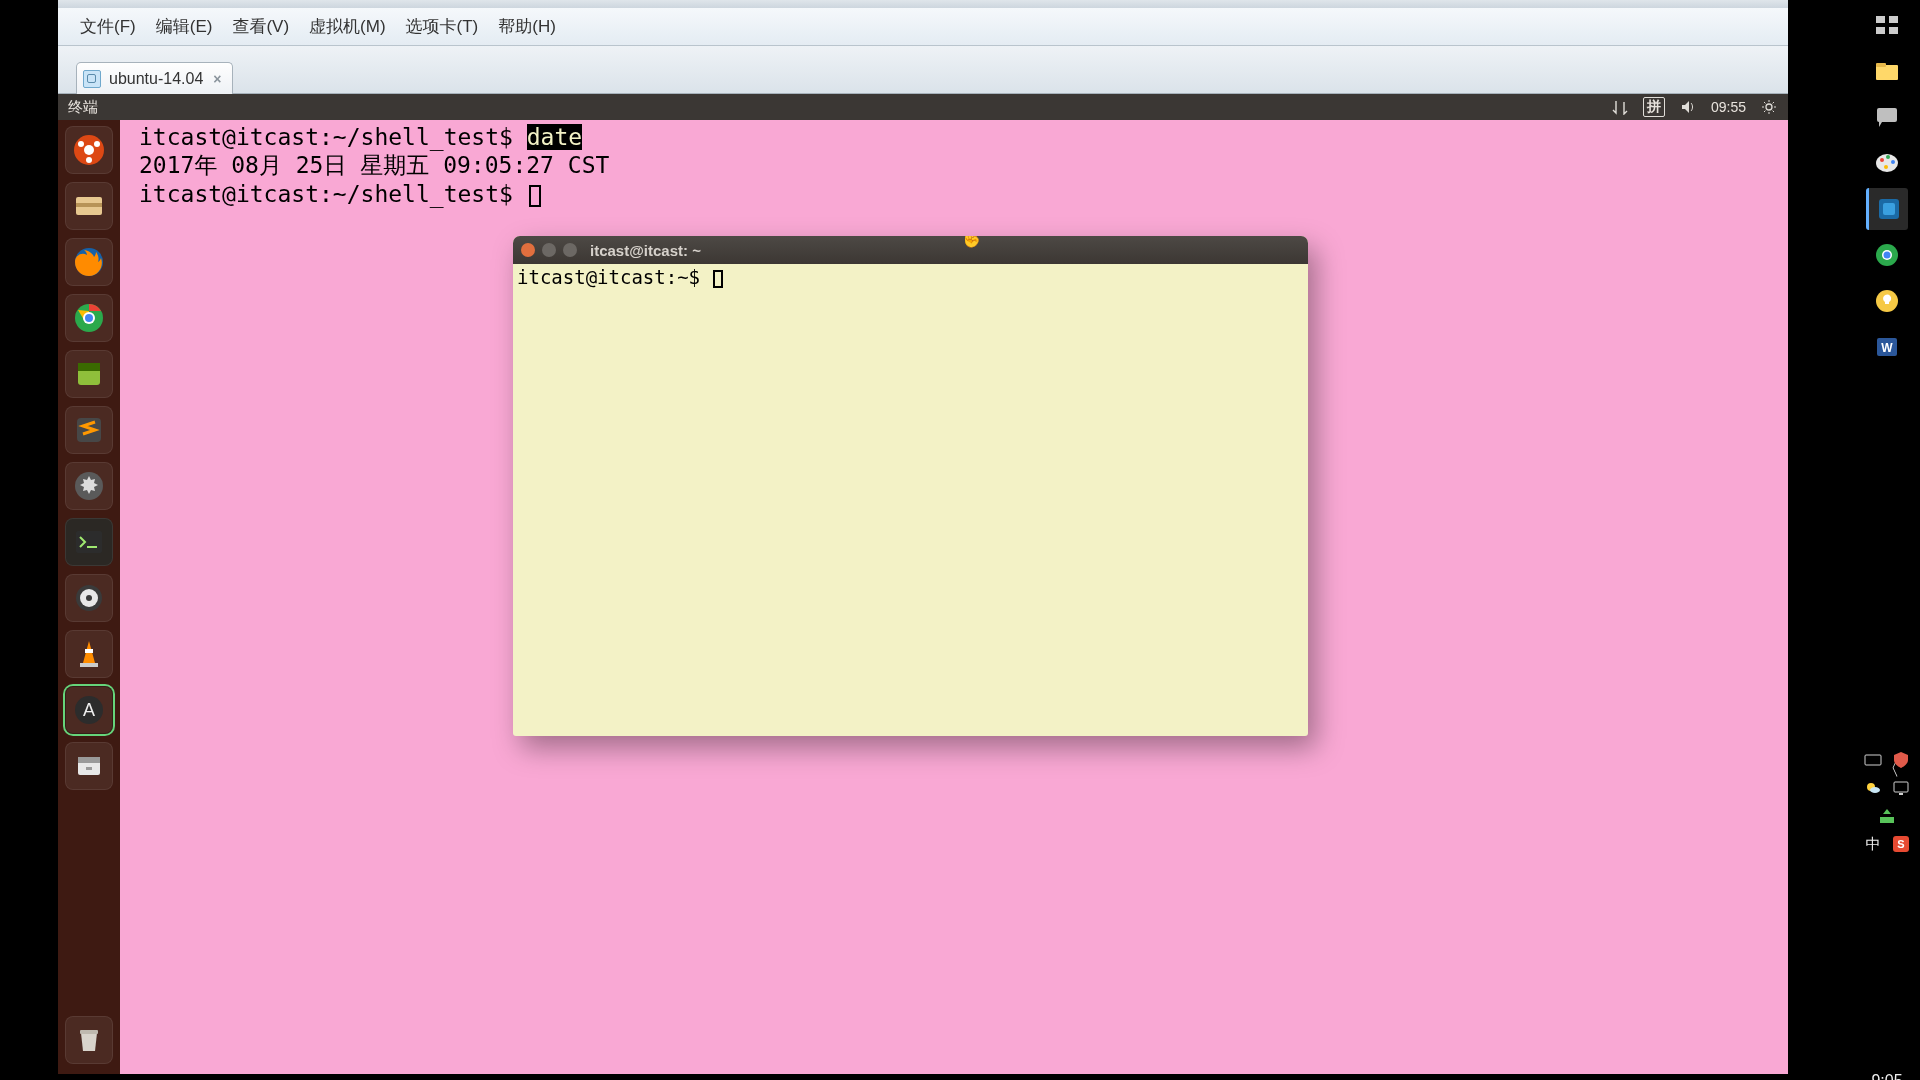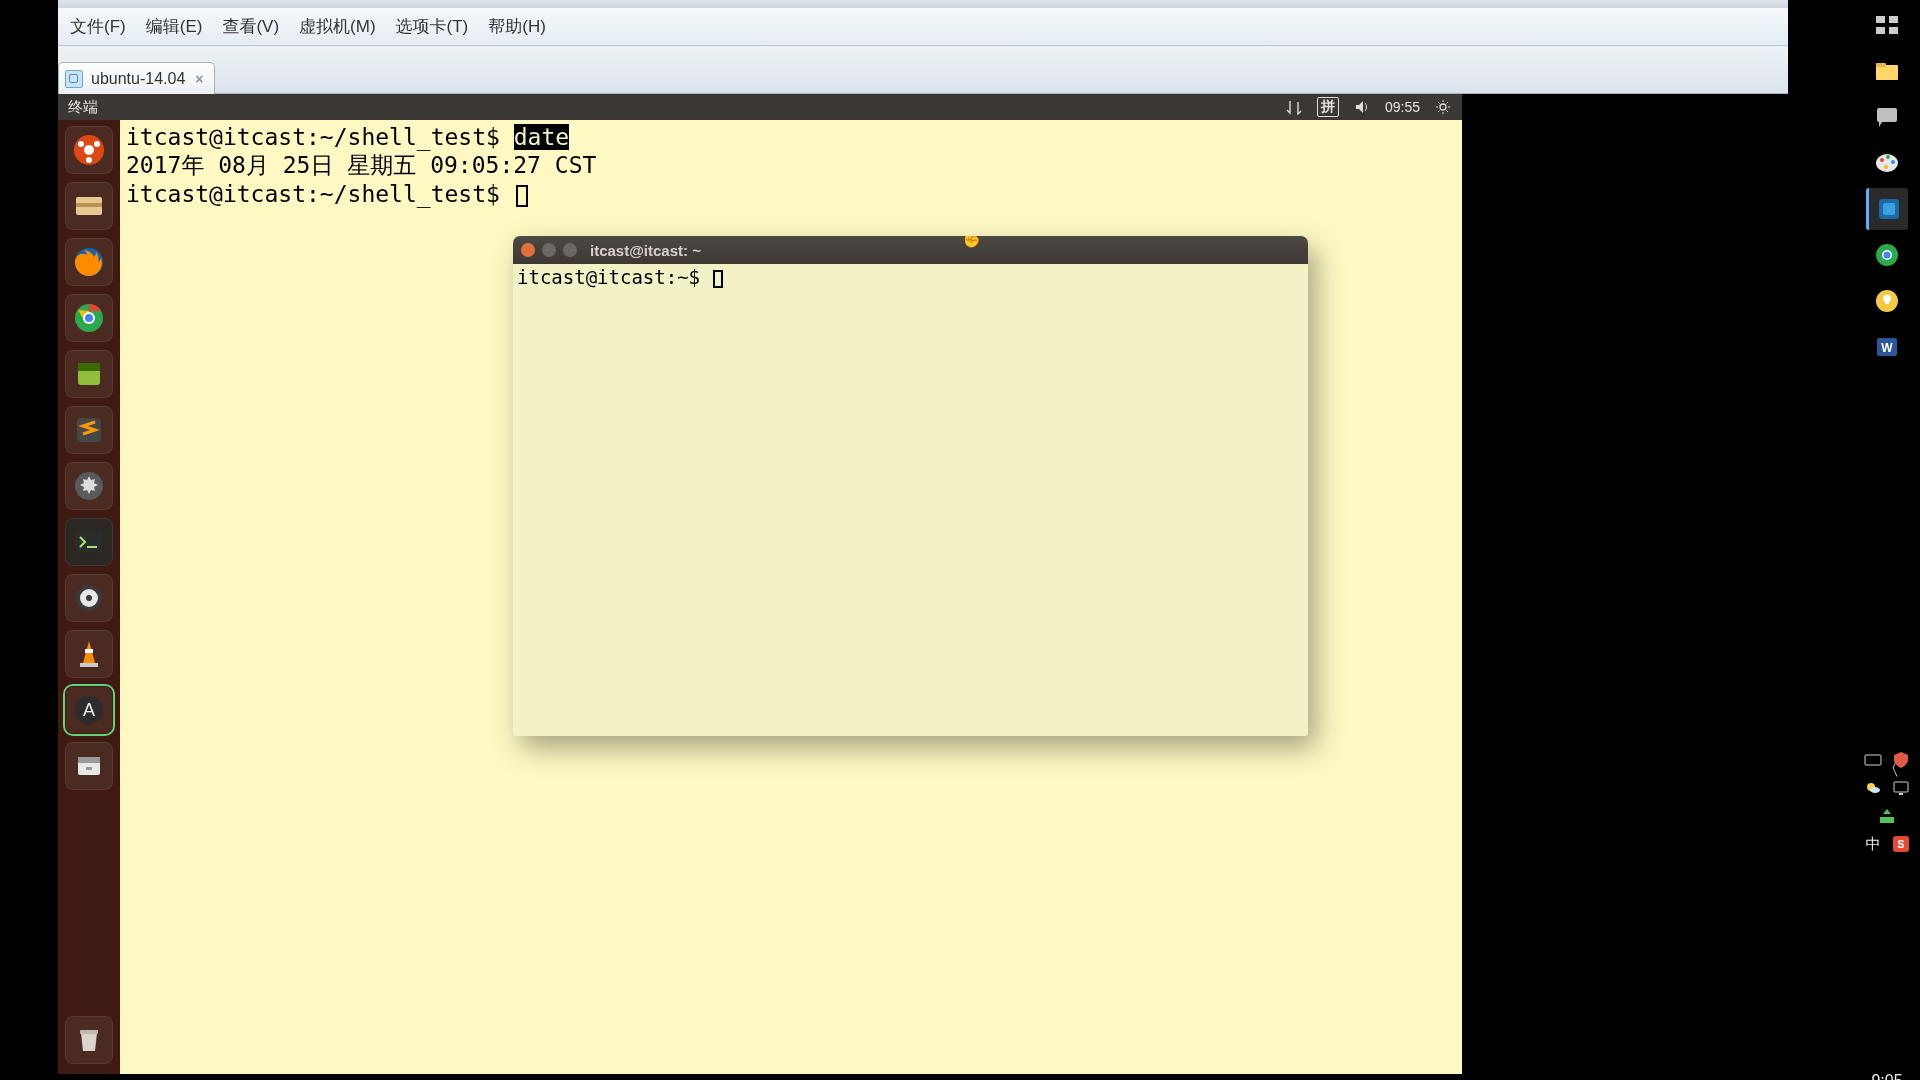--- a/index.html
+++ b/index.html
@@ -4,51 +4,51 @@
 <style>
   html,body{margin:0;padding:0;width:1920px;height:1080px;background:#000;font-family:Arial,Helvetica,sans-serif;overflow:hidden;}
   *{box-sizing:border-box;}
 
   
   #vm-area{position:absolute;left:0;top:0;width:1790px;height:1080px;background:#000;}
   
   #vm-top-sliver{position:absolute;left:58px;top:0;width:1730px;height:8px;background:linear-gradient(#dfe5ea,#cdd6de);}
 
   
-  #vm-menubar{position:absolute;left:58px;top:8px;width:1730px;height:38px;background:linear-gradient(#f5f8fb,#e4ecf3);border-bottom:1px solid #b9c4cd;display:flex;align-items:center;padding-left:12px;font-size:17px;color:#333;}
+  #vm-menubar{position:absolute;left:58px;top:8px;width:1730px;height:38px;background:linear-gradient(#f5f8fb,#e4ecf3);border-bottom:1px solid #b9c4cd;display:flex;align-items:center;padding-left:22px;font-size:17px;color:#333;}
   .vm-menu-item{margin-right:20px;cursor:default;}
 
   
-  #vm-tabstrip{position:absolute;left:58px;top:46px;width:1730px;height:48px;background:linear-gradient(#eef2f6,#dbe3ea);border-bottom:1px solid #a7b2bb;display:flex;align-items:flex-end;padding-left:0;}
+  #vm-tabstrip{position:absolute;left:58px;top:46px;width:1730px;height:48px;background:linear-gradient(#eef2f6,#dbe3ea);border-bottom:1px solid #a7b2bb;display:flex;align-items:flex-end;padding-left:18px;}
   .vm-tab{display:flex;align-items:center;height:32px;background:linear-gradient(#fefefe,#eef1f5);border:1px solid #a7b2bb;border-bottom:none;border-radius:5px 5px 0 0;padding:0 10px 0 6px;font-size:16px;color:#333;margin-bottom:-1px;}
   .vm-tab .tab-doc-icon{width:18px;height:18px;background:#c9e4f7;border:1px solid #6fa8cc;margin-right:8px;border-radius:2px;position:relative;}
   .vm-tab .tab-doc-icon::after{content:"";position:absolute;left:3px;top:3px;width:7px;height:7px;border:1px solid #5a8bab;border-radius:2px;}
   .vm-tab .tab-close{margin-left:10px;color:#8a949c;font-weight:bold;font-size:14px;cursor:pointer;}
 
   
-  #ubuntu{position:absolute;left:58px;top:94px;width:1404px;height:980px;background:#fef9c3;}
+  #ubuntu{position:absolute;left:58px;top:94px;width:1730px;height:980px;background:#f9a8d4;}
 
   
   #u-panel{position:absolute;left:0;top:0;right:0;height:26px;background:#3b3734;color:#e8e3dd;display:flex;align-items:center;font-size:15px;}
   #u-panel .left{padding-left:10px;}
   #u-panel .right{margin-left:auto;display:flex;align-items:center;gap:14px;padding-right:10px;}
   .tray-ic{width:18px;height:18px;display:inline-flex;align-items:center;justify-content:center;}
   .tray-ic svg{width:16px;height:16px;fill:#e0ddd8;}
   .tray-txt{font-size:14px;color:#e8e3dd;}
 
   
   #launcher{position:absolute;left:0;top:26px;width:62px;bottom:0;background:#3e1a12;padding-top:6px;display:flex;flex-direction:column;align-items:center;gap:8px;}
   .l-item{width:48px;height:48px;border-radius:8px;background:rgba(255,255,255,0.07);display:flex;align-items:center;justify-content:center;box-shadow:inset 0 0 0 1px rgba(255,255,255,0.08);cursor:pointer;}
   .l-item.active{box-shadow:0 0 0 2px #66d47a, inset 0 0 0 1px rgba(0,0,0,0.3);}
   .l-item.sel{background:#2b2824;}
   .l-spacer{flex:1;}
   .l-item svg{width:34px;height:34px;}
 
   
-  #bg-term{position:absolute;left:62px;top:26px;right:0;height:120px;font-family:"DejaVu Sans Mono","Ubuntu Mono",monospace;font-size:23px;color:#000;padding:4px 6px;white-space:pre;}
+  #bg-term{position:absolute;left:62px;top:26px;right:0;height:120px;font-family:"DejaVu Sans Mono","Ubuntu Mono",monospace;font-size:23px;color:#000;padding:4px 19px;white-space:pre;}
   .sel-cmd{background:#000;color:#f3f2c6;}
   .cursor-box{display:inline-block;width:12px;height:22px;border:2px solid #000;vertical-align:text-bottom;margin-left:2px;}
 
   
   #float-term{position:absolute;left:455px;top:142px;width:795px;height:500px;background:#f3f2c6;box-shadow:8px 12px 28px rgba(0,0,0,0.35);border-radius:7px 7px 3px 3px;overflow:hidden;}
   #ft-titlebar{height:28px;background:linear-gradient(#4d4945,#3c3733);display:flex;align-items:center;padding:0 8px;color:#d6d1cb;font-size:15px;}
   .tl-btn{width:14px;height:14px;border-radius:50%;margin-right:7px;}
   .tl-close{background:#e26f3e;}
   .tl-min{background:#6c6864;}
   .tl-max{background:#6c6864;}

